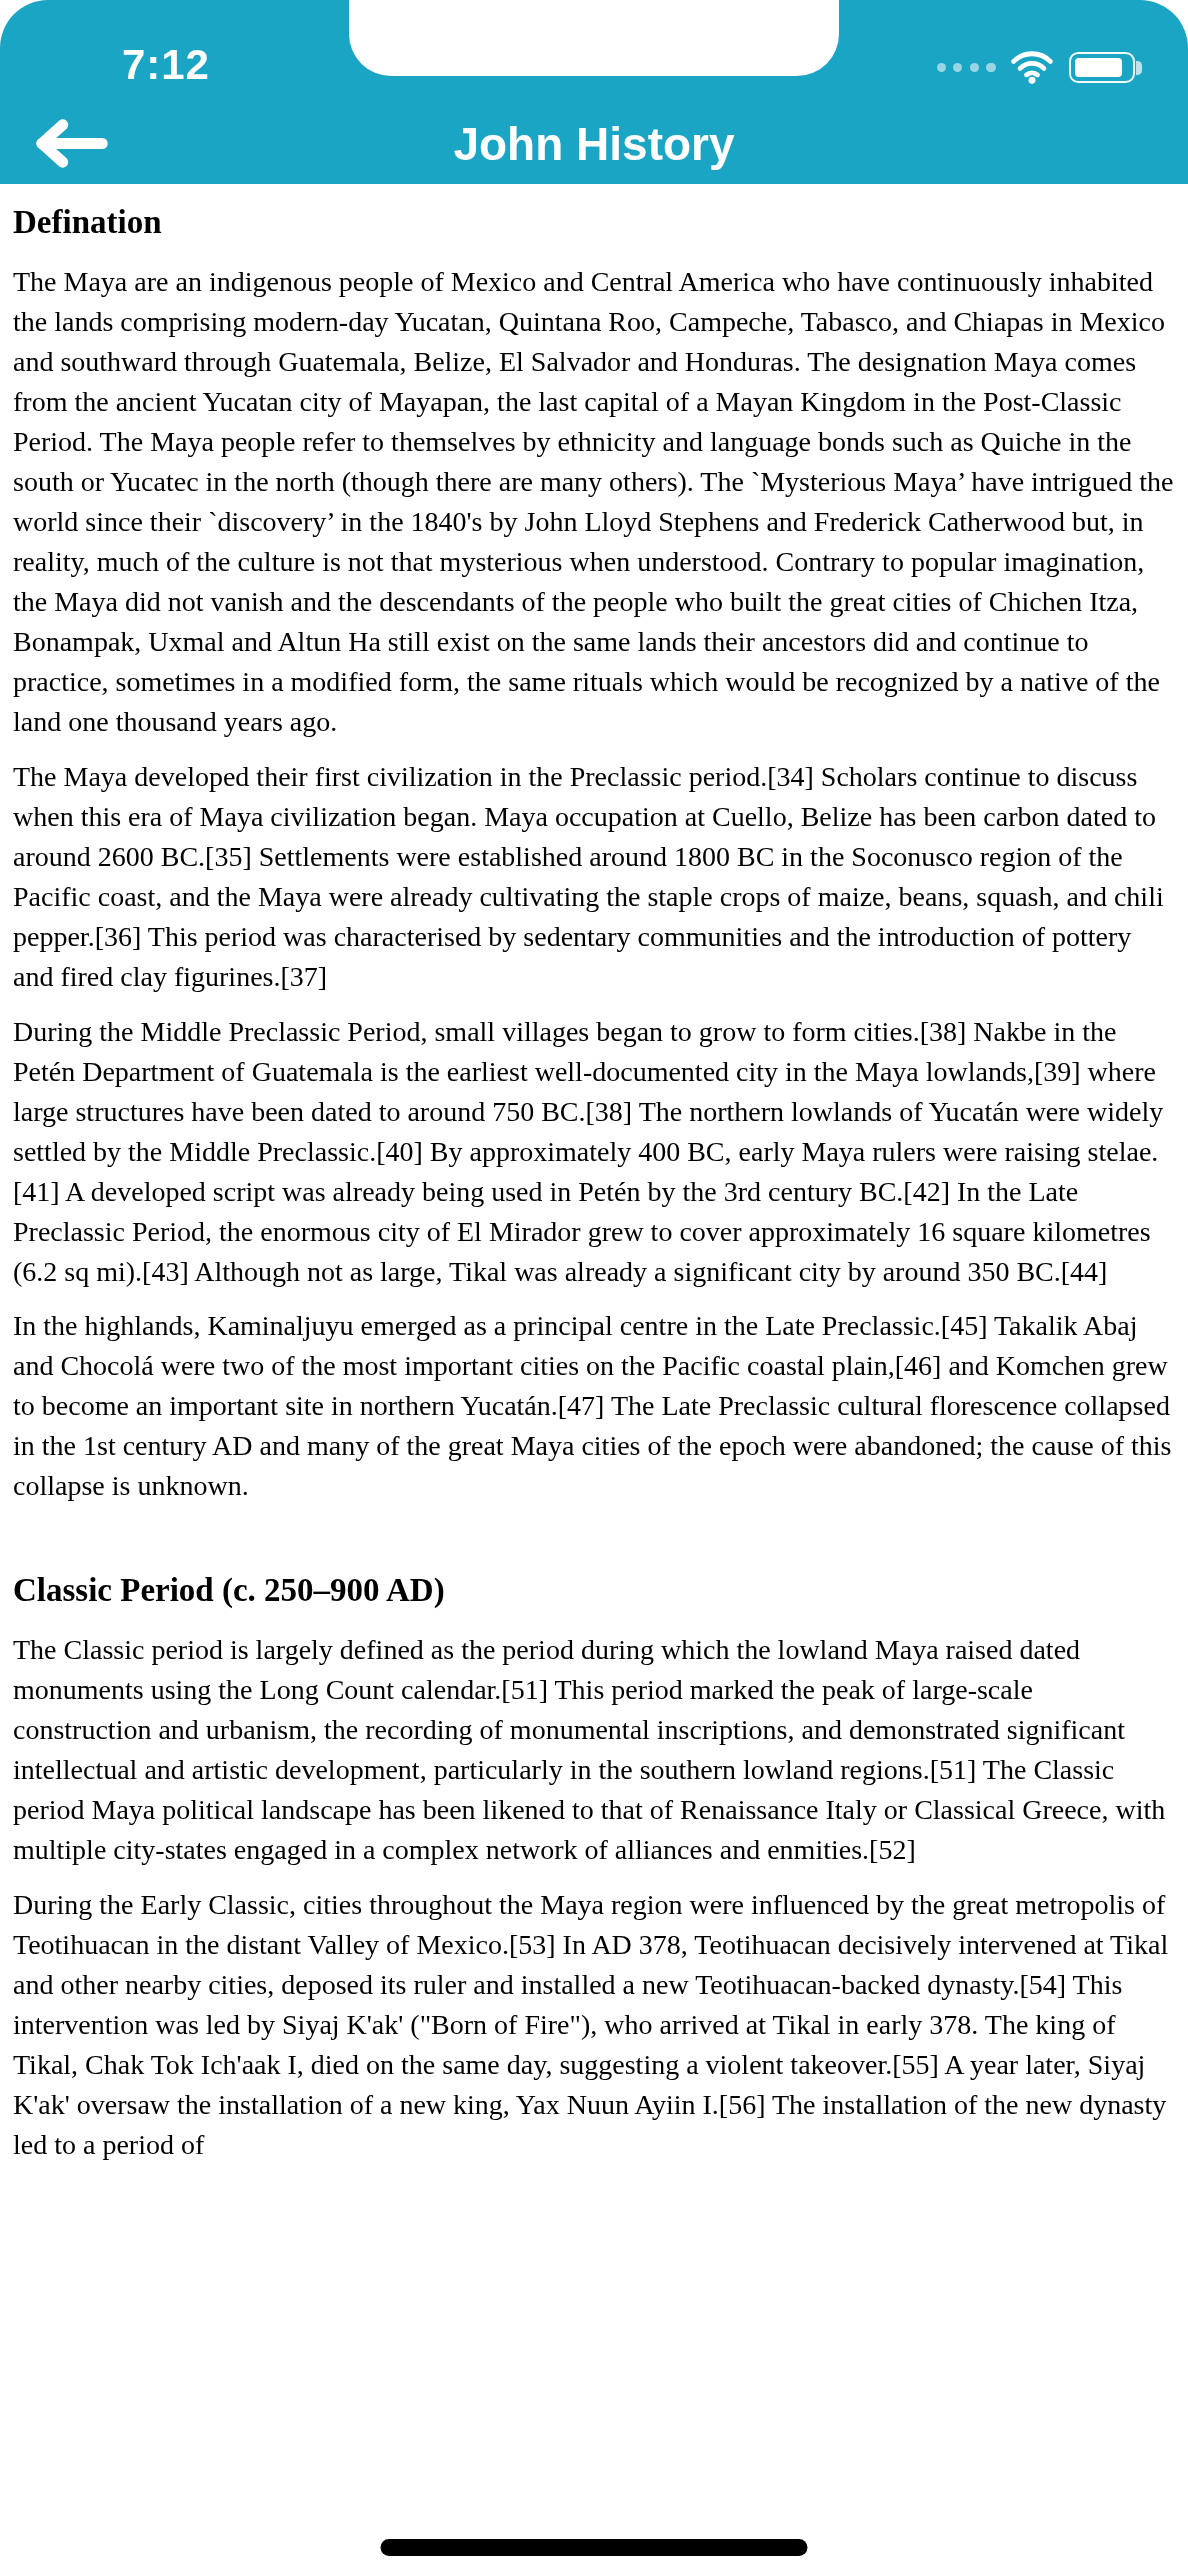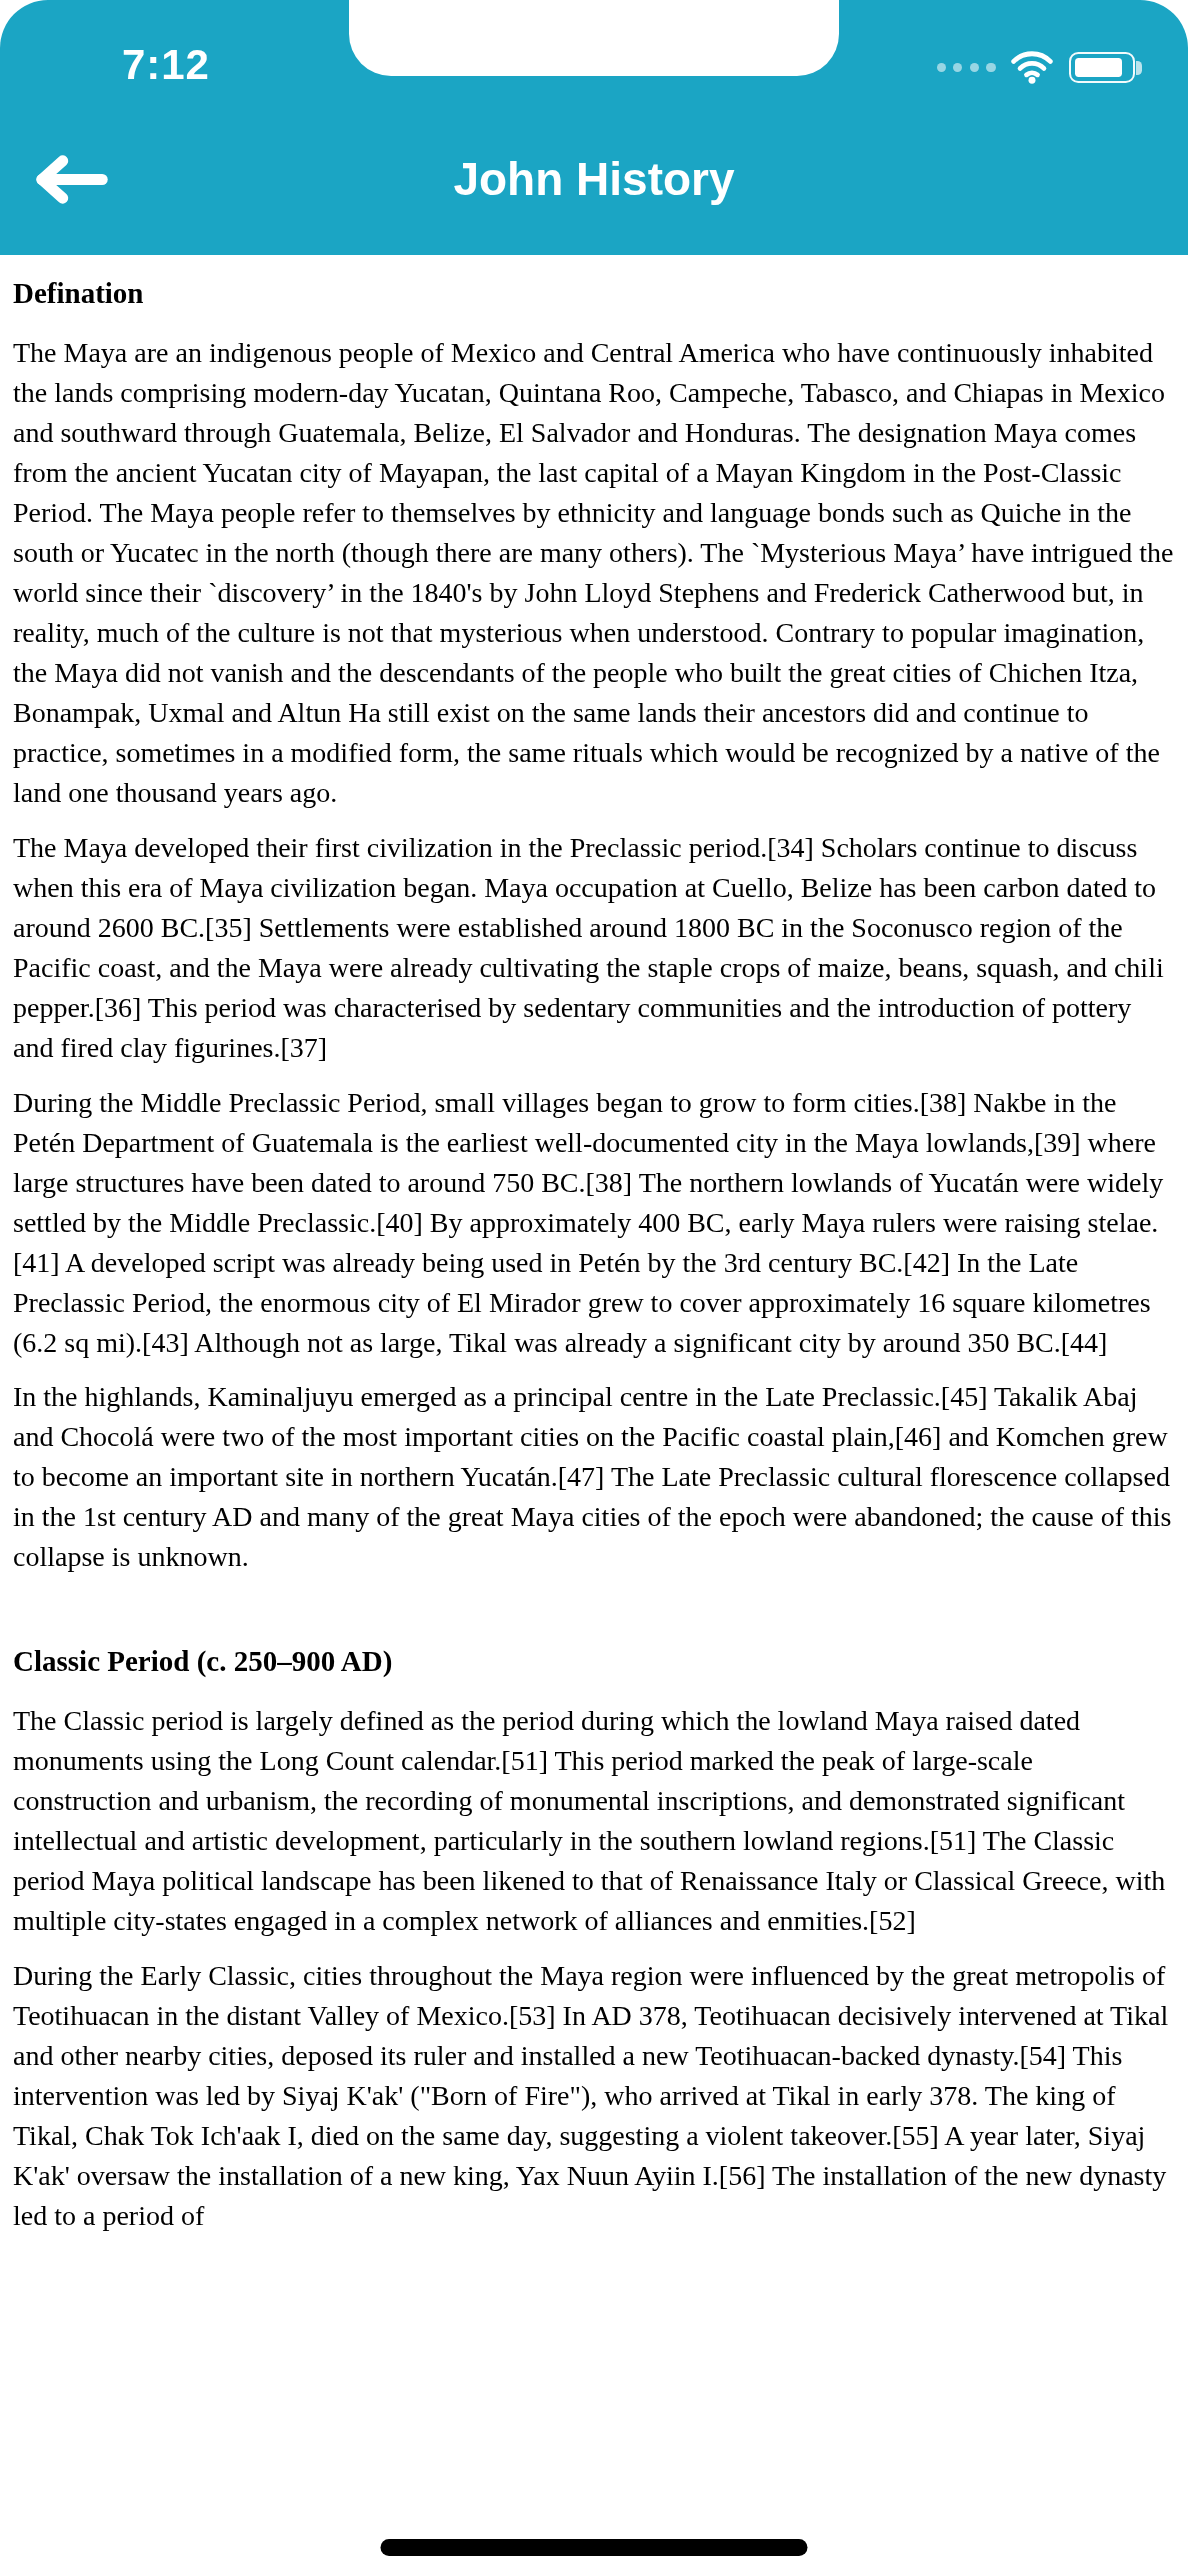--- a/index.html
+++ b/index.html
@@ -9,21 +9,21 @@
     background: #ffffff;
     font-family: "Liberation Serif", serif;
     color: #000;
   }
   .screen {
     position: relative; width: 1188px; height: 2576px; overflow: hidden; background: #fff;
   }
 
   
   .app-header {
-    position: relative; height: 255px; background: #1BA5C4;
+    position: relative; height: 184px; background: #1BA5C4;
     border-radius: 48px 48px 0 0;
   }
   .notch {
     position: absolute; top: 0; left: 50%; transform: translateX(-50%);
     width: 490px; height: 76px; background: #ffffff;
     border-radius: 0 0 42px 42px;
   }
   .status-bar {
     position: absolute; top: 0; left: 0; right: 0; height: 103px;
     font-family: "Liberation Sans", sans-serif;
@@ -63,21 +63,21 @@
     margin: 0; font-family: "Liberation Sans", sans-serif;
     font-size: 46px; font-weight: 700; color: #fff;
   }
 
   
   .content {
     padding: 14.7px 13px 0 13px;
     font-size: 28px; line-height: 40px;
   }
   .content h2 {
-    font-size: 29px; line-height: 40px; font-weight: 700;
+    font-size: 33px; line-height: 40px; font-weight: 700;
     margin: 64px 0 20px 0;
   }
   .content section:first-of-type h2 { margin-top: 3.7px; }
   .content p { margin: 0 0 14.7px 0; }
 
   
   .home-indicator {
     position: absolute; left: 50%; transform: translateX(-50%); bottom: 20px;
     width: 427px; height: 16.6px; border-radius: 9.2px; background: #000; z-index: 10;
   }

